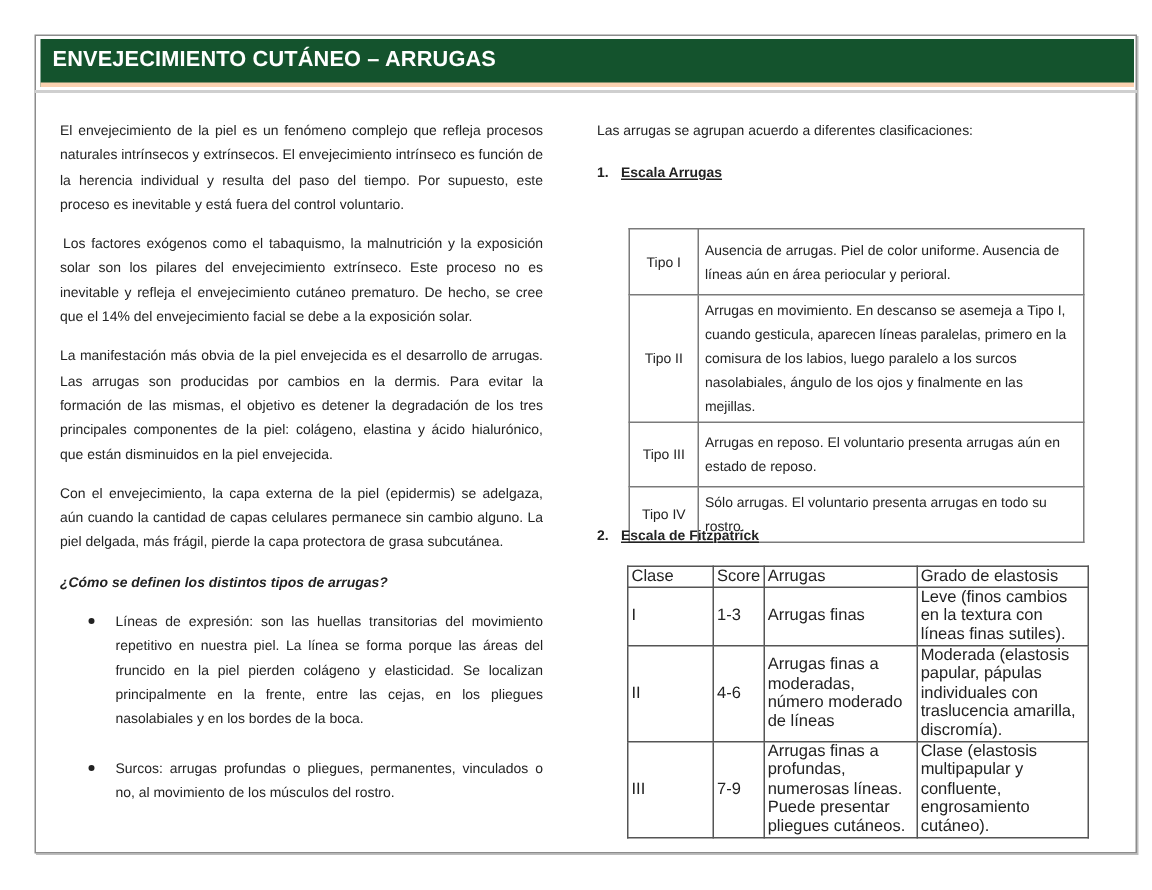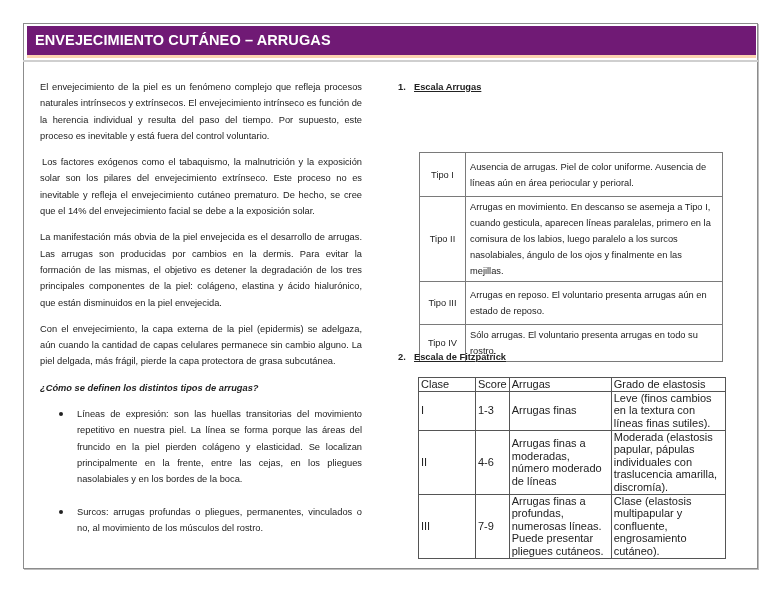--- a/index.html
+++ b/index.html
@@ -1,21 +1,21 @@
 <!DOCTYPE html>
 <html><head>
 <meta charset="utf-8">
 <style>
   html, body { margin:0; padding:0; background:#ffffff; }
   body { width:768px; height:593px; position:relative; overflow:hidden;
          font-family:"Liberation Sans", "DejaVu Sans", sans-serif; color:#222; }
   .frame { position:absolute; left:23px; top:23px; width:735px; height:546px;
            border:1px solid #8c8c8c; box-shadow:1px 1px 0 #bdbdbd; background:#fff; box-sizing:border-box; }
   .header { position:absolute; left:27px; top:26px; width:729px; height:32px;
-            background:#701a75; border-bottom:3px solid #fbd2b0; box-sizing:border-box; }
+            background:#14532d; border-bottom:3px solid #fbd2b0; box-sizing:border-box; }
   .header-sep { position:absolute; left:23px; top:60px; width:735px; height:2px; background:#cfcfcf; }
   .header h1 { margin:0; padding:0 0 0 8px; font-size:14.5px; line-height:28px; color:#ffffff; font-weight:bold; letter-spacing:0.1px; }
 
   .col-left { position:absolute; left:40px; top:79px; width:322px; font-size:9.3px; line-height:16.3px; }
   .col-left p { margin:0 0 10px 0; text-align:justify; }
   .col-left p.indent { text-indent:2px; }
   .q { font-weight:bold; font-style:italic; margin:6px 0 10px 0; }
   ul.bullets { margin:0; padding:0; list-style:none; }
   ul.bullets li { position:relative; padding-left:37px; margin:0 0 16px 0; text-align:justify; }
   ul.bullets li .dot { position:absolute; left:19px; top:6px; width:4px; height:4px; border-radius:50%; background:#222; }
@@ -64,20 +64,21 @@
   <p>La manifestación más obvia de la piel envejecida es el desarrollo de arrugas. Las arrugas son producidas por cambios en la dermis. Para evitar la formación de las mismas, el objetivo es detener la degradación de los tres principales componentes de la piel: colágeno, elastina y ácido hialurónico, que están disminuidos en la piel envejecida.</p>
   <p>Con el envejecimiento, la capa externa de la piel (epidermis) se adelgaza, aún cuando la cantidad de capas celulares permanece sin cambio alguno. La piel delgada, más frágil, pierde la capa protectora de grasa subcutánea.</p>
   <div class="q">¿Cómo se definen los distintos tipos de arrugas?</div>
   <ul class="bullets">
     <li><span class="dot"></span><span>Líneas de expresión: son las huellas transitorias  del movimiento repetitivo en nuestra piel. La línea se forma porque las áreas del fruncido en la piel pierden colágeno y elasticidad. Se localizan principalmente en la frente, entre las cejas, en los pliegues nasolabiales y en los bordes de la boca.</span></li>
     <li><span class="dot"></span><span>Surcos: arrugas profundas o pliegues, permanentes, vinculados o no, al movimiento de los músculos del rostro.</span></li>
   </ul>
 </div>
 
 <div class="col-right">
+  <p>Las arrugas se agrupan  acuerdo a diferentes clasificaciones:</p>
   <div class="h-num">
     <span class="num">1.</span><span class="t">Escala Arrugas</span>
   </div>
 </div>
 
 <table class="glogau">
   <tbody>
       <tr class="r1">
     <td class="k">Tipo I</td>
     <td>Ausencia de arrugas. Piel de color uniforme. Ausencia de líneas aún en área periocular y perioral.</td>

